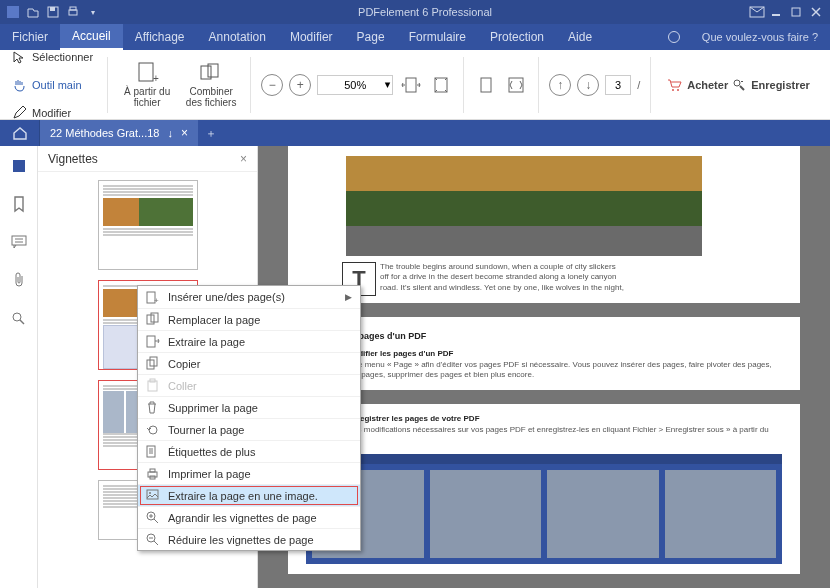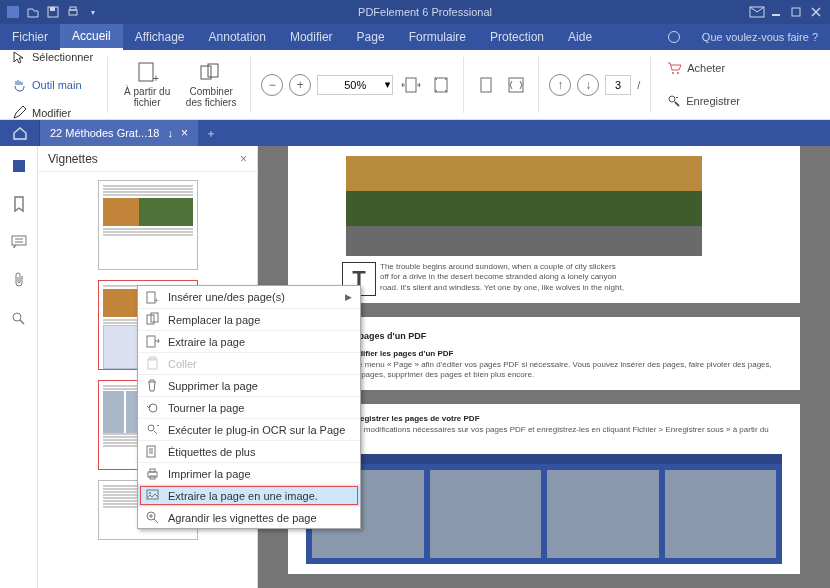--- a/index.html
+++ b/index.html
@@ -26,21 +26,21 @@
   .tool-stack { display:flex; flex-direction:column; gap:12px; font-size: 11px; color:#333; }
   .tool-hand { color: #2e5db0; }
   .tool-stack .row { display:flex; align-items:center; gap:6px; padding: 1px 4px; }
   .big-tool { display:flex; flex-direction:column; align-items:center; font-size:10px; color:#444; gap:2px; width: 58px; text-align:center; line-height:1.1; }
   .big-tool .bigicon { width:22px;height:22px; display:flex;align-items:center;justify-content:center; }
   .circ-btn { width:22px;height:22px;border:1.5px solid #888;border-radius:50%; display:flex;align-items:center;justify-content:center; color:#666; font-size:12px; }
   .zoom-input { width: 76px; height: 20px; border:1px solid #ccc; font-size:11px; display:flex;align-items:center;justify-content:center; position: relative;}
   .zoom-input .drop { position:absolute; right:2px; }
   .icon-btn { width:24px;height:24px; display:flex;align-items:center;justify-content:center; color:#555;}
   .page-box { width:26px;height:20px; border:1px solid #ccc; font-size:11px; display:flex; align-items:center; justify-content:center;}
-  .buy-stack { display:flex; flex-direction:column; gap:20px; font-size:11px; padding-left: 6px;}
+  .buy-stack { display:flex; flex-direction:row; gap:4px; font-size:11px; padding-left: 6px; font-weight: bold;}
   .buy-stack .row { display:flex; gap:6px; align-items:center; color:#444;}
   .buy { color:#d9534f; }
 
   
   .tabstrip { height: 26px; background: #33529f; display:flex; align-items:center; color:#d6deef; font-size:11px; }
   .homebtn { width:40px;height:100%; display:flex; align-items:center; justify-content:center; border-right:1px solid #2b4786;}
   .doctab { background:#4d6cb5; height:100%; padding: 0 10px; display:flex; align-items:center; gap:8px; color:#fff;}
   .tabplus { width:26px; display:flex; align-items:center; justify-content:center; }
 
   
@@ -405,20 +405,29 @@
   </div>
   <div class="ctx-item">
     <span class="ci-icon">
         <svg width="13" height="13">
           <rect x="1" y="1" width="8" height="11" fill="none" stroke="#777"></rect>
           <path d="M9 6h4m-1-2l1 2-1 2" fill="none" stroke="#777"></path>
         </svg>
       </span>
     <span>Extraire la page</span>
   </div>
+  <div class="ctx-item">
+    <span class="ci-icon">
+        <svg width="13" height="13">
+          <rect x="1" y="3" width="7" height="9" fill="none" stroke="#777"></rect>
+          <rect x="4" y="0" width="7" height="9" fill="none" stroke="#777"></rect>
+        </svg>
+      </span>
+    <span>Copier</span>
+  </div>
   <div class="ctx-item disabled">
     <span class="ci-icon">
         <svg width="13" height="13">
           <rect x="2" y="2" width="9" height="10" fill="none" stroke="#ccc"></rect>
           <rect x="4" y="0" width="5" height="3" fill="none" stroke="#ccc"></rect>
         </svg>
       </span>
     <span>Coller</span>
   </div>
   <div class="ctx-item">
@@ -429,30 +438,20 @@
       </span>
     <span>Supprimer la page</span>
   </div>
   <div class="ctx-item">
     <span class="ci-icon">
         <svg width="13" height="13">
           <path d="M3 7a4 4 0 108 0 4 4 0 00-8 0m0 0l-2-2m2 2l2-2" fill="none" stroke="#777"></path>
         </svg>
       </span>
     <span>Tourner la page</span>
-  </div>
-  <div class="ctx-item">
-    <span class="ci-icon">
-        <svg width="13" height="13">
-          <circle cx="5" cy="5" r="3" fill="none" stroke="#777"></circle>
-          <line x1="8" y1="8" x2="11" y2="11" stroke="#777"></line>
-          <path d="M11 3l1-1 1 1" fill="none" stroke="#777"></path>
-        </svg>
-      </span>
-    <span>Exécuter le plug-in OCR sur la Page</span>
   </div>
   <div class="ctx-item">
     <span class="ci-icon">
         <svg width="13" height="13">
           <rect x="1" y="1" width="8" height="11" fill="none" stroke="#777"></rect>
           <line x1="3" y1="4" x2="7" y2="4" stroke="#777"></line>
           <line x1="3" y1="6" x2="7" y2="6" stroke="#777"></line>
           <line x1="3" y1="8" x2="7" y2="8" stroke="#777"></line>
         </svg>
       </span>
@@ -482,13 +481,23 @@
     <span class="ci-icon">
         <svg width="13" height="13">
           <circle cx="5" cy="5" r="4" fill="none" stroke="#777"></circle>
           <line x1="5" y1="3" x2="5" y2="7" stroke="#777"></line>
           <line x1="3" y1="5" x2="7" y2="5" stroke="#777"></line>
           <line x1="8" y1="8" x2="12" y2="12" stroke="#777"></line>
         </svg>
       </span>
     <span>Agrandir les vignettes de page</span>
   </div>
+  <div class="ctx-item">
+    <span class="ci-icon">
+        <svg width="13" height="13">
+          <circle cx="5" cy="5" r="4" fill="none" stroke="#777"></circle>
+          <line x1="3" y1="5" x2="7" y2="5" stroke="#777"></line>
+          <line x1="8" y1="8" x2="12" y2="12" stroke="#777"></line>
+        </svg>
+      </span>
+    <span>Réduire les vignettes de page</span>
+  </div>
 </div>
 
 </body></html>

